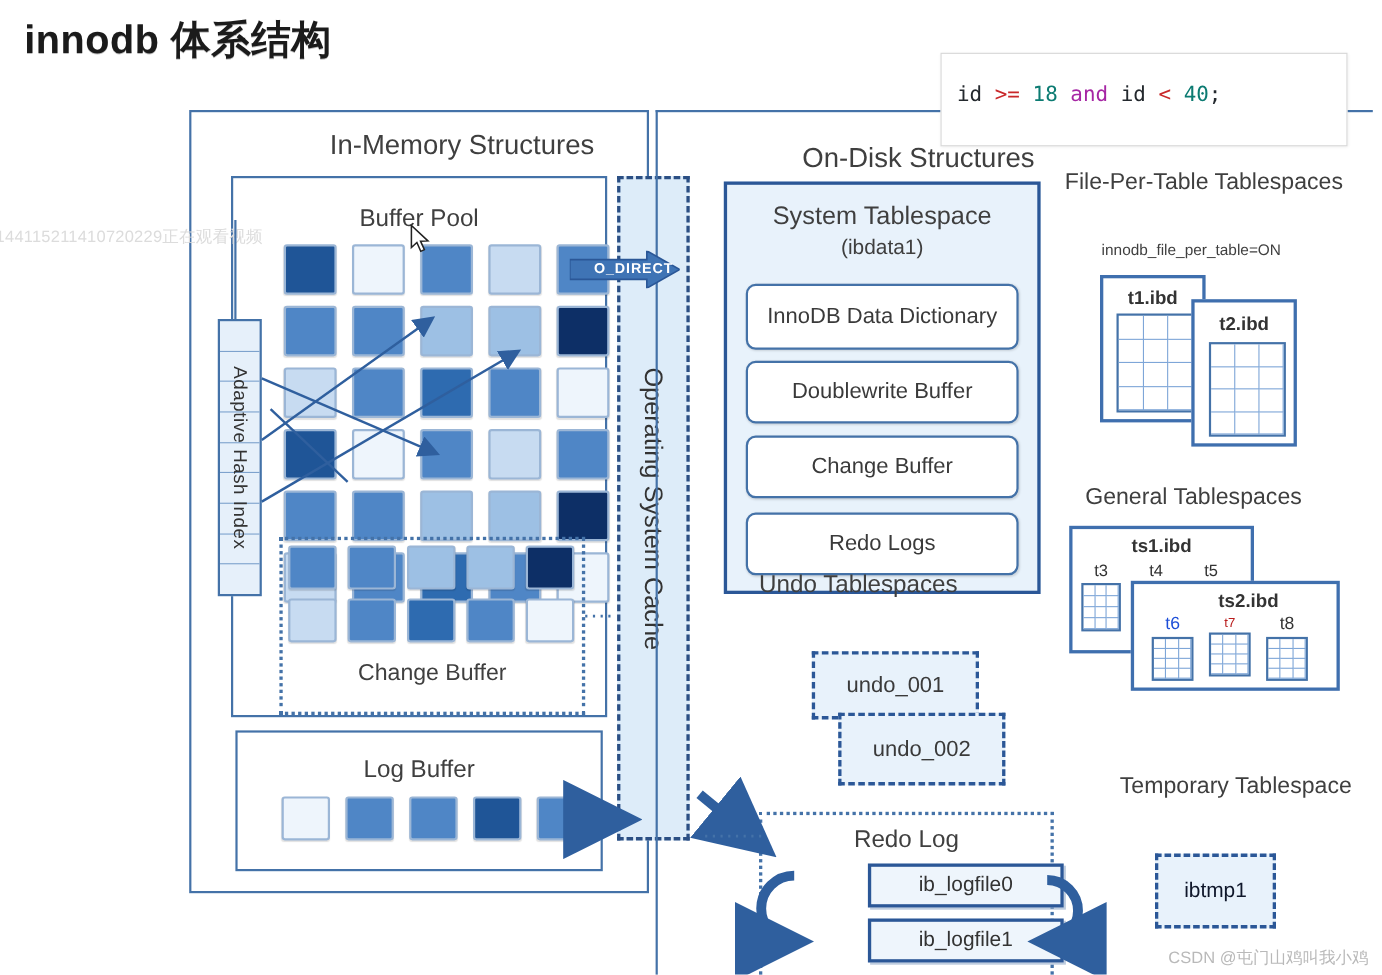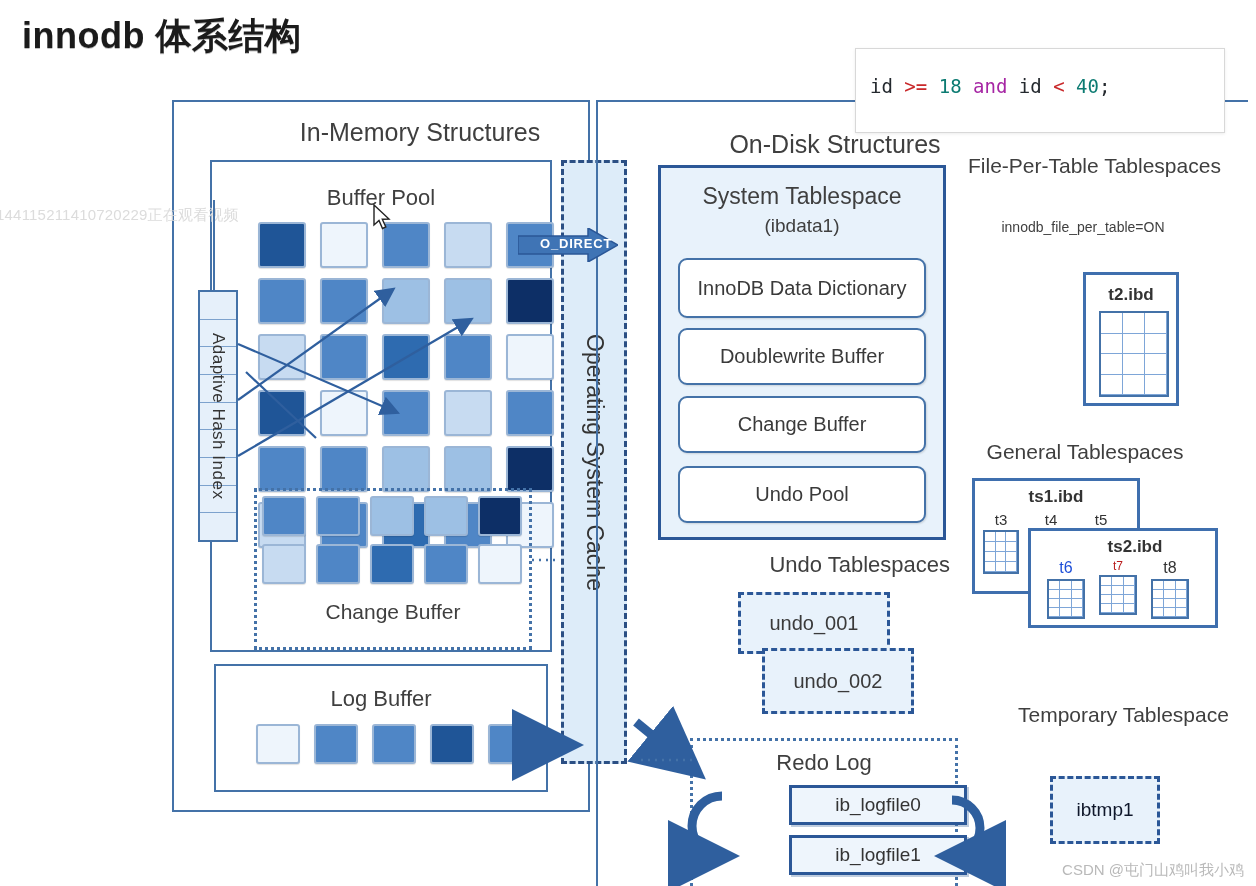--- a/index.html
+++ b/index.html
@@ -183,21 +183,21 @@
 
   #fpt-card-1 { left:1000px; top:250px; width:96px; height:134px; z-index:3; }
   #fpt-card-2 { left:1083px; top:272px; width:96px; height:134px; z-index:4; }
 
   
   #gts-title { left:960px; top:440px; width:250px; text-align:center; font-size:21px; }
   #gts-card-1 { left:972px; top:478px; width:168px; height:116px; z-index:3; }
   #gts-card-2 { left:1028px; top:528px; width:190px; height:100px; z-index:4;padding-left:12px; }
 
   
-  #undo-title { left:690px; top:552px; width:260px; text-align:right; font-size:22px; }
+  #undo-title { left:690px; top:518px; width:260px; text-align:left; font-size:22px; }
   .undo-card {
     position:absolute; border:3px dashed #2b5797; background:#e8f2fb;
     display:flex; align-items:center; justify-content:center;
     font-size:20px; color:#3a3a3a;
   }
   #undo-card-0 { left:738px; top:592px; width:152px; height:62px; z-index:3; }
   #undo-card-1 { left:762px; top:648px; width:152px; height:66px; z-index:4; }
 
   
   #redo-log-region {
@@ -322,25 +322,42 @@
 
   <div class="outline" id="on-disk-box"></div>
   <div class="section-title" id="on-disk-title">On-Disk Structures</div>
 
   <div id="system-tablespace-box"></div>
   <div class="lbl" id="system-tablespace-title">System Tablespace</div>
   <div class="lbl" id="system-tablespace-sub">(ibdata1)</div>
   <div class="ts-item" id="ts-item-0">InnoDB Data Dictionary</div>
   <div class="ts-item" id="ts-item-1">Doublewrite Buffer</div>
   <div class="ts-item" id="ts-item-2">Change Buffer</div>
-  <div class="ts-item" id="ts-item-3">Undo Pool</div>
+  <div class="ts-item" id="ts-item-3">Redo Logs</div>
 
   <div class="lbl" id="fpt-title">File-Per-Table Tablespaces</div>
   <div class="lbl" id="fpt-sub">innodb_file_per_table=ON</div>
 
+  <div class="file-card" id="fpt-card-1">
+    <div class="fname" style="top:8px">t1.ibd</div>
+    <div class="tbl-grid" style="left:12px; top:32px; width:72px; height:90px; grid-template-columns:repeat(3,1fr); grid-template-rows:repeat(4,1fr);">
+      <div></div>
+        <div></div>
+        <div></div>
+        <div></div>
+        <div></div>
+        <div></div>
+      <div></div>
+        <div></div>
+        <div></div>
+        <div></div>
+        <div></div>
+        <div></div>
+    </div>
+  </div>
   <div class="file-card" id="fpt-card-2">
     <div class="fname" style="top:10px">t2.ibd</div>
     <div class="tbl-grid" style="left:13px; top:36px; width:70px; height:86px; grid-template-columns:repeat(3,1fr); grid-template-rows:repeat(4,1fr);">
       <div></div>
         <div></div>
         <div></div>
         <div></div>
         <div></div>
         <div></div>
       <div></div>

